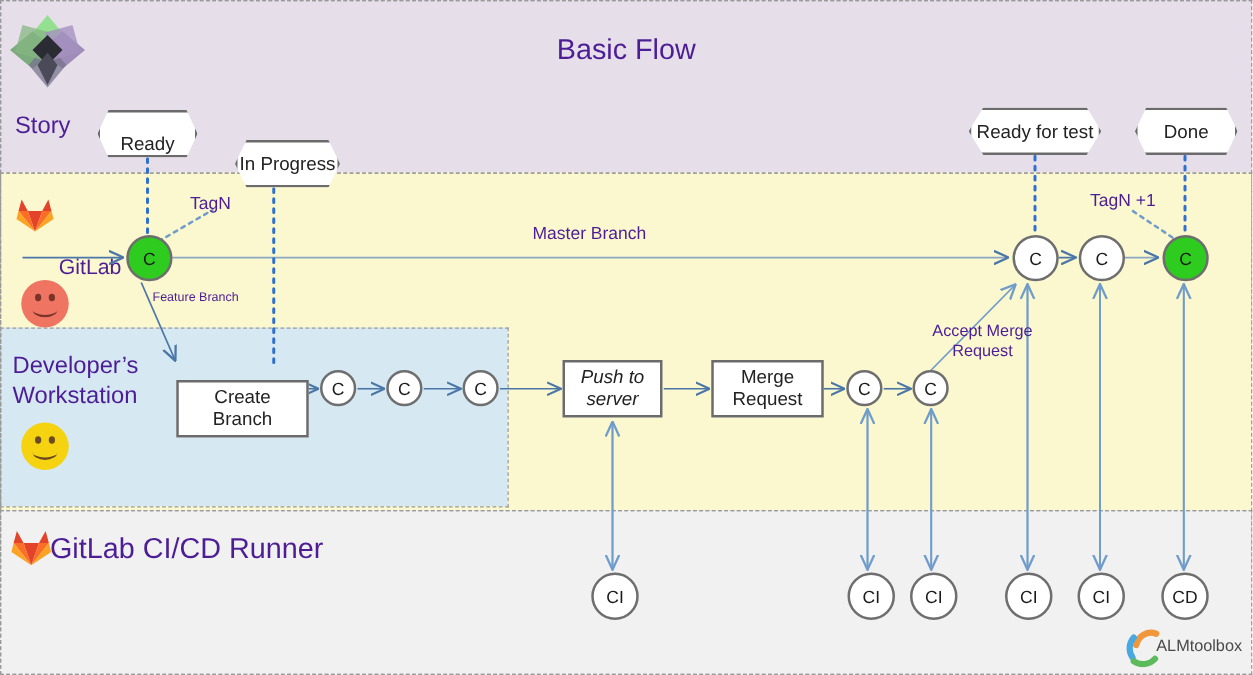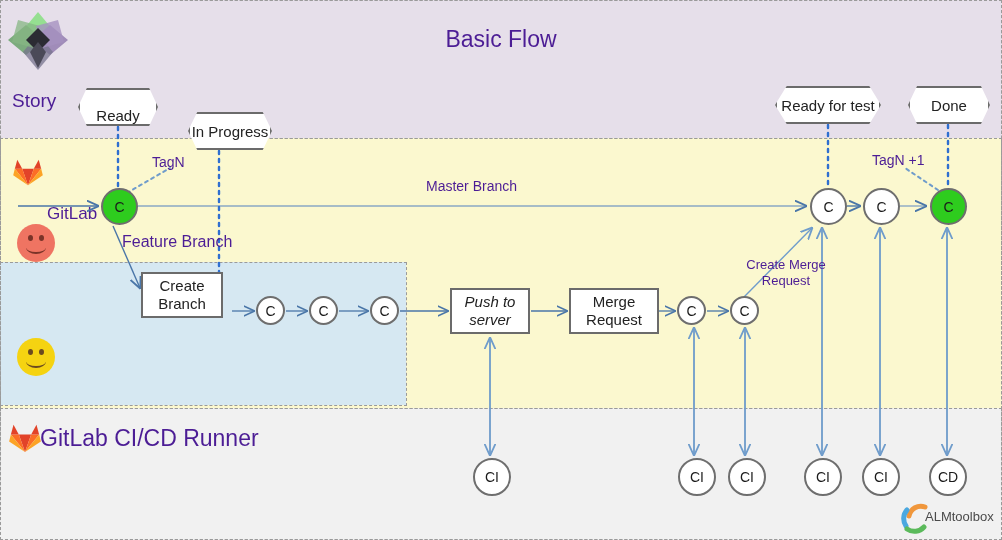--- a/index.html
+++ b/index.html
@@ -19,21 +19,21 @@
   svg#wires{position:absolute;top:0;left:0;width:1002px;height:540px;pointer-events:none;}
 
   .lbl{position:absolute;color:#4c1d95;white-space:nowrap;}
   #title{left:0;top:26px;width:1002px;text-align:center;font-size:23px;}
   #taiga-word{left:75px;top:26px;font-size:29px;color:#3f3f46;}
   #story-lbl{left:12px;top:90px;font-size:19px;}
   #gitlab-lbl{left:47px;top:160px;font-size:17px;margin-top:44px;}
   #runner-lbl{left:40px;top:425px;font-size:23px;}
   #dev-lbl{left:10px;top:281px;font-size:19px;line-height:1.25;}
   #master-lbl{left:426px;top:178px;font-size:14px;}
-  #feature-lbl{left:122px;top:233px;font-size:16px;}
+  #feature-lbl{left:122px;top:233px;font-size:10px;}
   #tagn-lbl{left:152px;top:154px;font-size:14px;}
   #tagn1-lbl{left:872px;top:152px;font-size:14px;}
   #accept-lbl{left:738px;top:257px;font-size:13px;width:96px;text-align:center;line-height:1.2;}
 
   .hex{position:absolute;display:flex;align-items:center;justify-content:center;
        background:#fff;border:2.5px solid #6b6b6b;color:#222;font-size:15px;
        clip-path:polygon(11% 0,89% 0,100% 50%,89% 100%,11% 100%,0 50%);
        box-sizing:border-box;}
   .node{position:absolute;border-radius:50%;border:2.5px solid #6e6e6e;background:#fff;
         display:flex;align-items:center;justify-content:center;font-size:14px;color:#1b1b1b;
@@ -85,20 +85,24 @@
       <polygon points="52,10 30,16 36,38 58,32" fill="#a08bbd" opacity="0.8"></polygon>
     </g>
     <polygon points="32,18 44,30 32,42 20,30" fill="#2b2b33"></polygon>
     <polygon points="32,32 40,42 32,58 24,42" fill="#4b4a58"></polygon>
   </svg>
   <div class="lbl" id="title">Basic Flow</div>
 
   <div class="lbl" id="story-lbl">Story</div>
   <div class="lbl" id="gitlab-lbl">GitLab</div>
   <div class="lbl" id="runner-lbl">GitLab CI/CD Runner</div>
+  <div class="lbl" id="dev-lbl">
+    <div>Developer’s</div>
+    <div>Workstation</div>
+  </div>
 
   <svg class="gl-logo" id="gl1" viewBox="0 0 36 34">
     <polygon points="18,33 25,13 11,13" fill="#e24329"></polygon>
     <polygon points="18,33 11,13 2,13" fill="#fc6d26"></polygon>
     <polygon points="18,33 2,13 0,21" fill="#fca326"></polygon>
     <polygon points="2,13 5,2 11,13" fill="#e24329"></polygon>
     <polygon points="18,33 25,13 34,13" fill="#fc6d26"></polygon>
     <polygon points="18,33 34,13 36,21" fill="#fca326"></polygon>
     <polygon points="34,13 31,2 25,13" fill="#e24329"></polygon>
   </svg>
@@ -170,40 +174,40 @@
 
     <line x1="127" y1="193" x2="170" y2="168" stroke="#6f9ccb" stroke-width="2" stroke-dasharray="3,4" stroke-linecap="round"></line>
     <line x1="938" y1="190" x2="905" y2="168" stroke="#6f9ccb" stroke-width="2" stroke-dasharray="3,4" stroke-linecap="round"></line>
   </svg>
 
   <div class="lbl" id="master-lbl">Master Branch</div>
   <div class="lbl" id="feature-lbl">Feature Branch</div>
   <div class="lbl" id="tagn-lbl">TagN</div>
   <div class="lbl" id="tagn1-lbl">TagN +1</div>
   <div class="lbl" id="accept-lbl">
-    <div>Create Merge</div>
+    <div>Accept Merge</div>
     <div>Request</div>
   </div>
 
   <div id="hex-layer">
       <div class="hex" style="left: 78px; top: 88px; width: 80px; height: 38px; align-items: flex-end;">
         <span>Ready</span>
       </div>
       <div class="hex" style="left: 188px; top: 88px; width: 84px; height: 38px; margin-top: 24px;">
         <span>In Progress</span>
       </div>
       <div class="hex" style="left: 775px; top: 86px; width: 106px; height: 38px;">
         <span>Ready for test</span>
       </div>
       <div class="hex" style="left: 908px; top: 86px; width: 82px; height: 38px;">
         <span>Done</span>
       </div>
     </div>
   <div id="box-layer">
-      <div class="box" style="left: 141px; top: 272px; width: 82px; height: 46px;">
+      <div class="box" style="left: 141px; top: 304px; width: 106px; height: 46px;">
         <div>
           <div>Create</div>
           <div>Branch</div>
         </div>
       </div>
       <div class="box" style="left: 450px; top: 288px; width: 80px; height: 46px; font-style: italic;">
         <div>
           <div>Push to</div>
           <div>server</div>
         </div>

